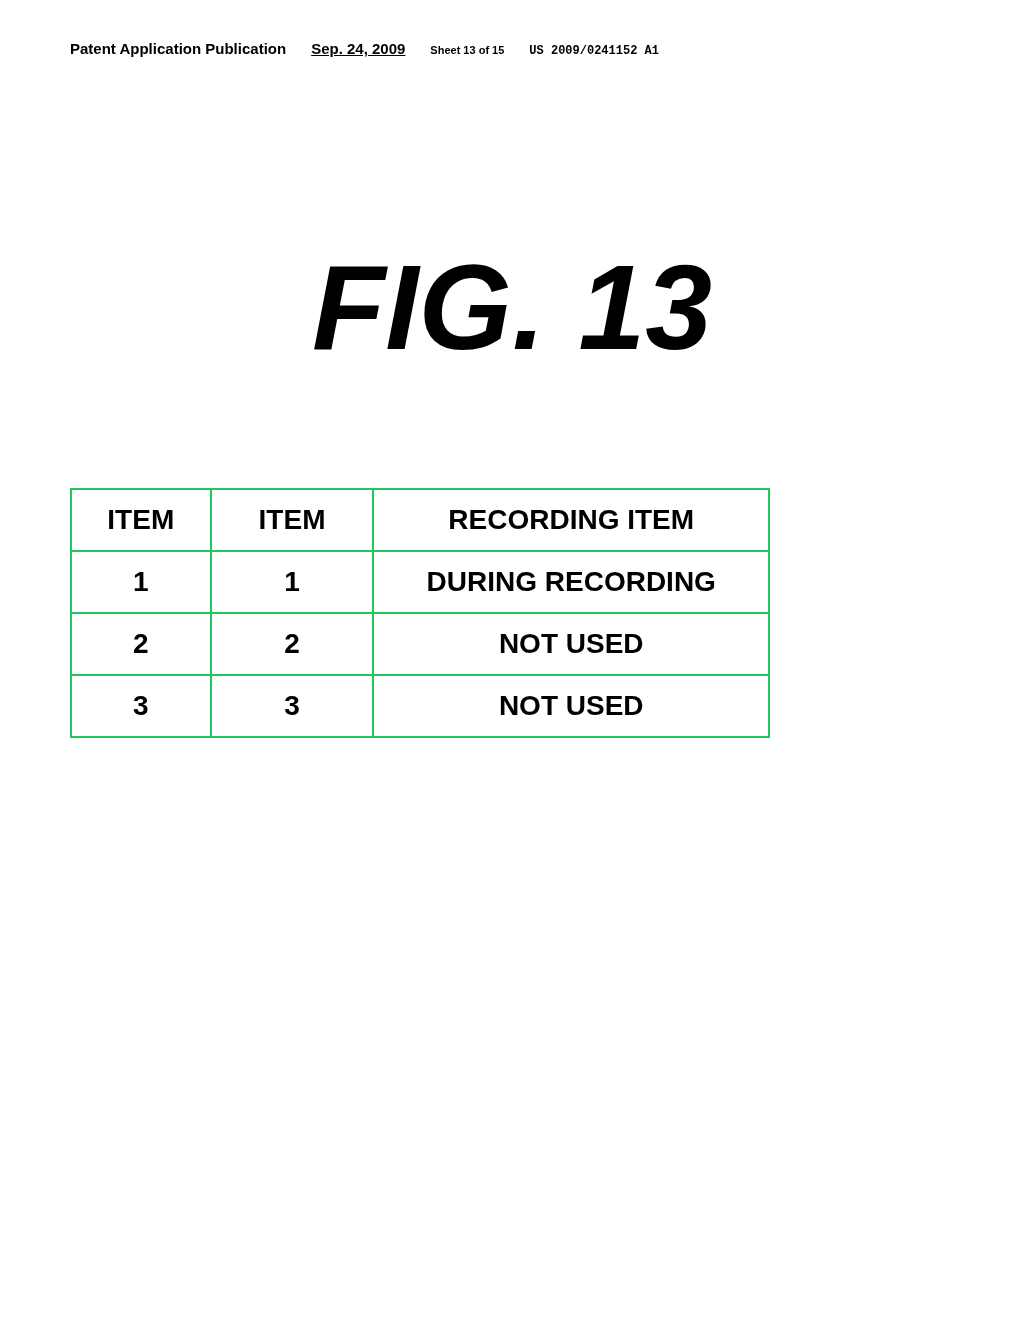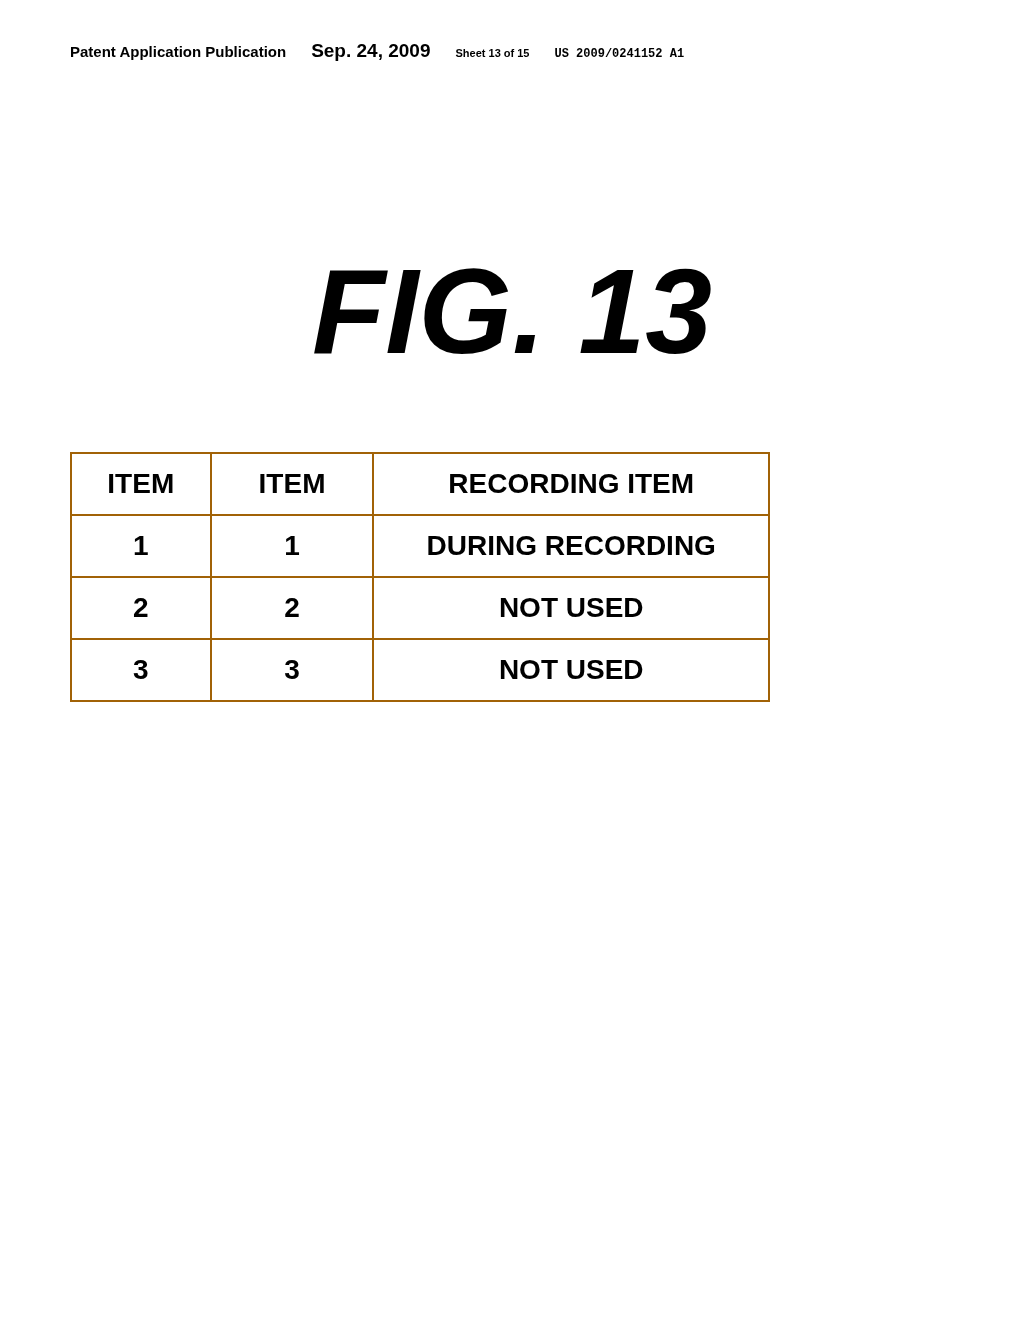--- a/index.html
+++ b/index.html
@@ -23,41 +23,42 @@
       padding: 40px 70px 0 70px;
       gap: 25px;
     }
 
     .header-publication {
       font-size: 15px;
       font-weight: bold;
     }
 
     .header-date {
-      font-size: 19px;
+      font-size: 15px;
       font-weight: bold;
+      text-decoration: underline;
     }
 
     .header-sheet {
       font-size: 11px;
       font-weight: bold;
     }
 
     .header-patent {
       font-size: 12px;
       font-weight: bold;
       font-family: Liberation Mono, monospace;
     }
 
     .fig-title {
       display: flex;
       justify-content: center;
       align-items: center;
       margin-top: 180px;
-      margin-bottom: 72px;
+      margin-bottom: 112px;
       text-align: right;
     }
 
     .fig-title-text {
       font-size: 120px;
       font-style: italic;
       font-weight: bold;
       font-family: Arial, sans-serif;
       color: #000000;
     }
@@ -68,21 +69,21 @@
       padding-left: 70px;
       margin-top: 20px;
     }
 
     table {
       border-collapse: collapse;
       min-width: 700px;
     }
 
     table th, table td {
-      border: 2px solid #a16207;
+      border: 2px solid #22c55e;
       text-align: center;
       padding: 14px 24px;
       font-size: 28px;
       font-weight: bold;
       font-family: Arial, sans-serif;
     }
 
     table th {
       font-size: 28px;
       font-weight: bold;

